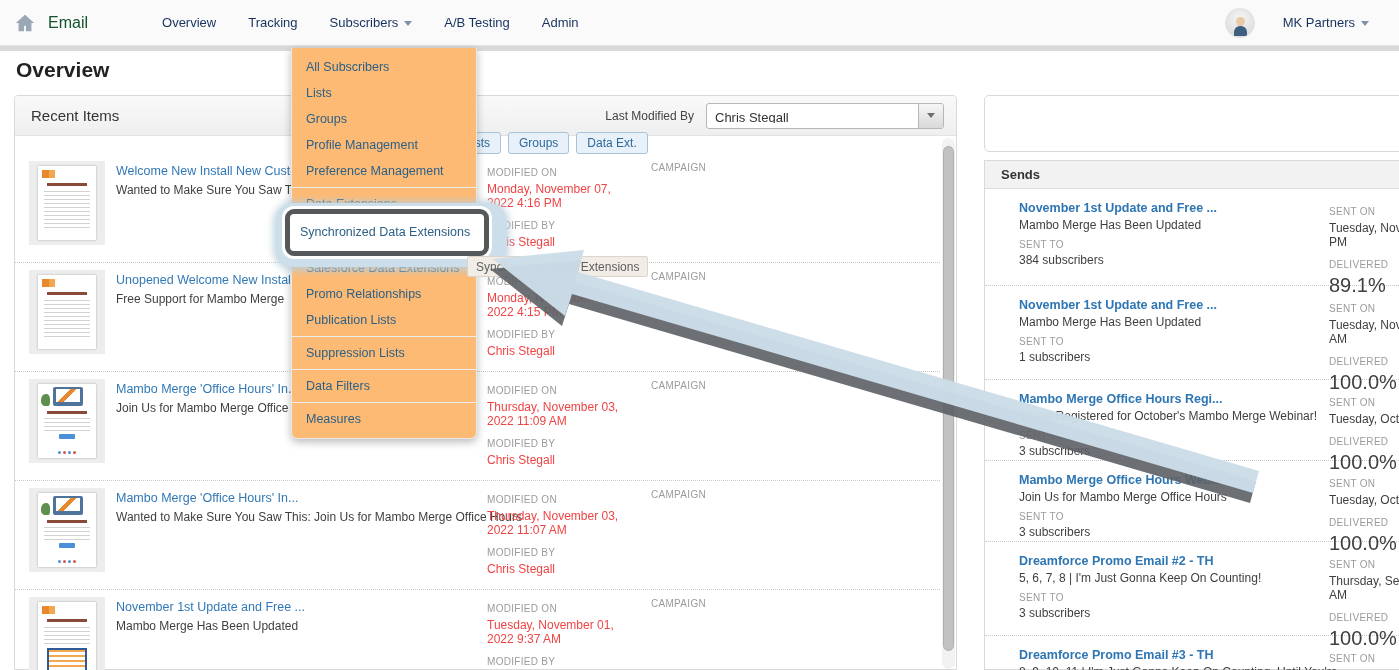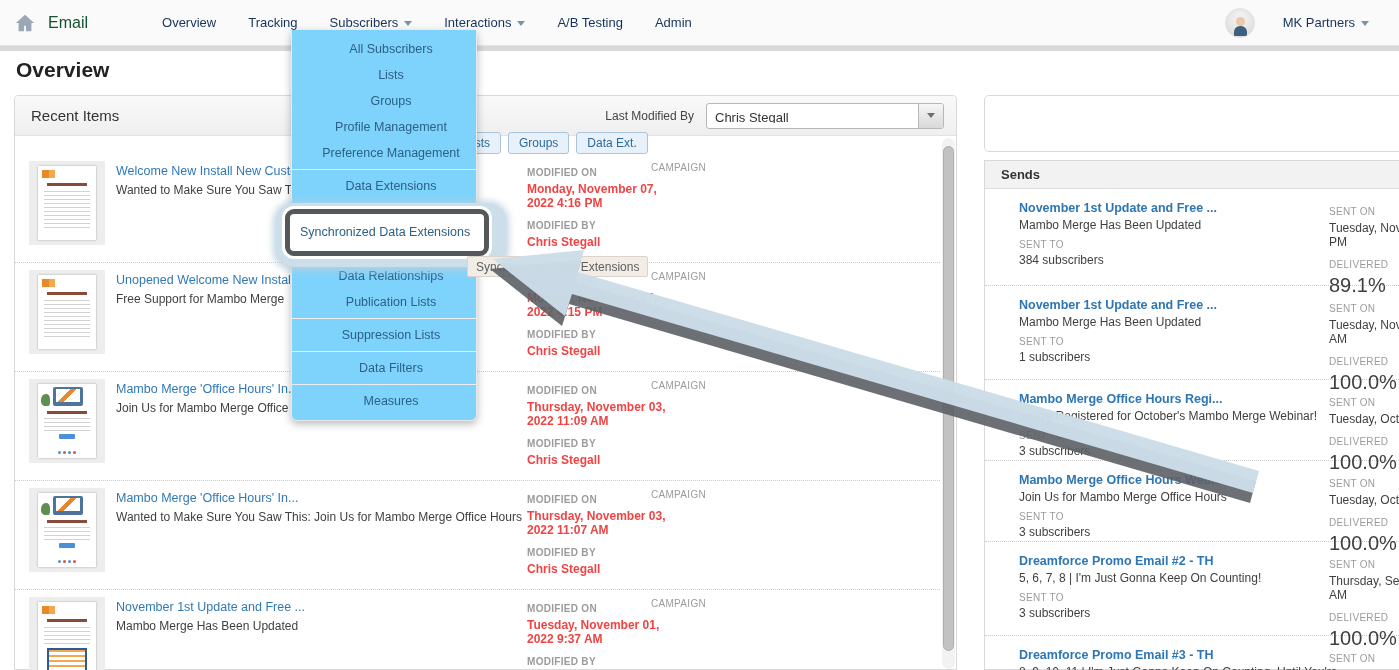--- a/index.html
+++ b/index.html
@@ -68,21 +68,21 @@
   [data-thumb="webinar"] .t-title { top:27px; }
   [data-thumb="webinar"] .t-lines { top:34px; height:14px; }
   [data-thumb="webinar"] .t-btn { display:block; position:absolute; left:21px; top:50px; width:16px; height:5px; background:#4a90d9; border-radius:1px; }
   [data-thumb="webinar"] .t-dots { display:flex; gap:2px; position:absolute; left:20px; bottom:4px; }
   [data-thumb="webinar"] .t-dots i { width:3px; height:3px; border-radius:50%; }
   [data-thumb="update"] .t-lines { height:18px; }
   [data-thumb="update"] .t-shot { display:block; position:absolute; left:9px; bottom:2px; width:40px; height:26px;
       border:2px solid #2d5a96; background:repeating-linear-gradient(#f3a74f 0 2px, #fff 2px 5px); }
   .row-title { position:absolute; left:101px; top:10px; font-size:12.5px; color:#3178b6; cursor:pointer; }
   .row-sub { position:absolute; left:101px; top:29px; font-size:12px; color:#3f3f3f; }
-  .meta { position:absolute; left:512px; top:8px; width:150px;font-weight:bold; }
+  .meta { position:absolute; left:472px; top:8px; width:150px; }
   .lbl { font-size:10px; color:#9b9b9b; letter-spacing:.3px; }
   .val { font-size:12px; color:#ef4444; margin:2px 0 5px; line-height:14px; }
   .campaign { position:absolute; left:636px; top:8px; }
 
   
   .card-top { position:absolute; left:984px; top:95px; width:600px; height:57px; background:#fff;
               border:1px solid #d9d9d9; border-radius:5px; z-index:1; }
   .panel-sends { position:absolute; left:984px; top:160px; width:600px; height:510px; background:#fff;
                  border:1px solid #d9d9d9; z-index:1; }
   .sends-hdr { height:28px; line-height:27px; background:#f2f2f2; border-bottom:1px solid #dedede;
@@ -92,23 +92,23 @@
   .send-title { font-size:12.5px; font-weight:bold; color:#2e76b3; cursor:pointer; }
   .send-sub { font-size:12px; color:#3f3f3f; margin-top:3px; }
   .send-to { margin-top:7px; }
   .send-to .lbl { display:block; }
   .send-to .sval { font-size:12px; color:#3f3f3f; margin-top:3px; }
   .send-right { position:absolute; left:344px; top:12px; width:240px; }
   .send-right .date { font-size:12px; color:#3f3f3f; margin:2px 0 5px; line-height:14px; }
   .pct { font-size:20px; color:#3f3f3f; margin-top:2px; }
 
   
-  .menu { position:absolute; left:291px; top:30px; width:186px; background:#7dd3fc; z-index:20;
+  .menu { position:absolute; left:291px; top:48px; width:186px; background:#fdba74; z-index:20;
           border:1px solid #e8e8e8; border-top:none; border-radius:0 0 6px 6px;
-          box-shadow:0 3px 9px rgba(0,0,0,.28); padding:6px 0;text-align:center; }
+          box-shadow:0 3px 9px rgba(0,0,0,.28); padding:6px 0; }
   .mi { height:26px; line-height:26px; padding-left:14px; font-size:12.5px; color:#2d6186; cursor:pointer; white-space:nowrap; }
   .msep { border-top:1px solid #ececec; margin:3px 0; }
   .mspacer { height:38px; }
 
   
   .glow { position:absolute; left:276px; top:203px; width:230px; height:64px; background:#ccdee9;
           border-radius:18px; box-shadow:0 1px 7px 3px rgba(186,207,221,.85); z-index:30; }
   .hibox { position:absolute; left:285px; top:209px; width:204px; height:47px; background:#fff;
            border:5px solid #54585b; border-radius:9px; box-shadow:0 0 0 3px #fff; z-index:31; }
   .hibox .mi { line-height:37px; height:37px; padding-left:10px; }
@@ -124,21 +124,20 @@
   <span class="home">
     <svg viewBox="0 0 24 24">
         <path fill="#9aa7b5" d="M12 3 2 12h3v9h6v-6h2v6h6v-9h3z"></path>
       </svg>
   </span>
   <span class="brand">Email</span>
   <div class="navitems">
     <span class="navitem">Overview</span>
     <span class="navitem">Tracking</span>
     <span class="navitem"><span>Subscribers</span><span class="caret"></span></span>
-    <span class="navitem"><span>Interactions</span><span class="caret"></span></span>
     <span class="navitem">A/B Testing</span>
     <span class="navitem">Admin</span>
   </div>
   <div class="nav-right">
     <span class="avatar">
         <span class="face"></span>
         <span class="body"></span>
       </span>
     <span class="acct navitem"><span>MK Partners</span><span class="caret"></span></span>
   </div>
@@ -388,21 +387,21 @@
 <div class="menu">
   <div class="mi">All Subscribers</div>
   <div class="mi">Lists</div>
   <div class="mi">Groups</div>
   <div class="mi">Profile Management</div>
   <div class="mi">Preference Management</div>
   <div class="msep"></div>
   <div class="mi">Data Extensions</div>
   <div class="mspacer"></div>
   <div class="mi">Salesforce Data Extensions</div>
-  <div class="mi">Data Relationships</div>
+  <div class="mi">Promo Relationships</div>
   <div class="mi">Publication Lists</div>
   <div class="msep"></div>
   <div class="mi">Suppression Lists</div>
   <div class="msep"></div>
   <div class="mi">Data Filters</div>
   <div class="msep"></div>
   <div class="mi">Measures</div>
 </div>
 
 <div class="glow"></div>

